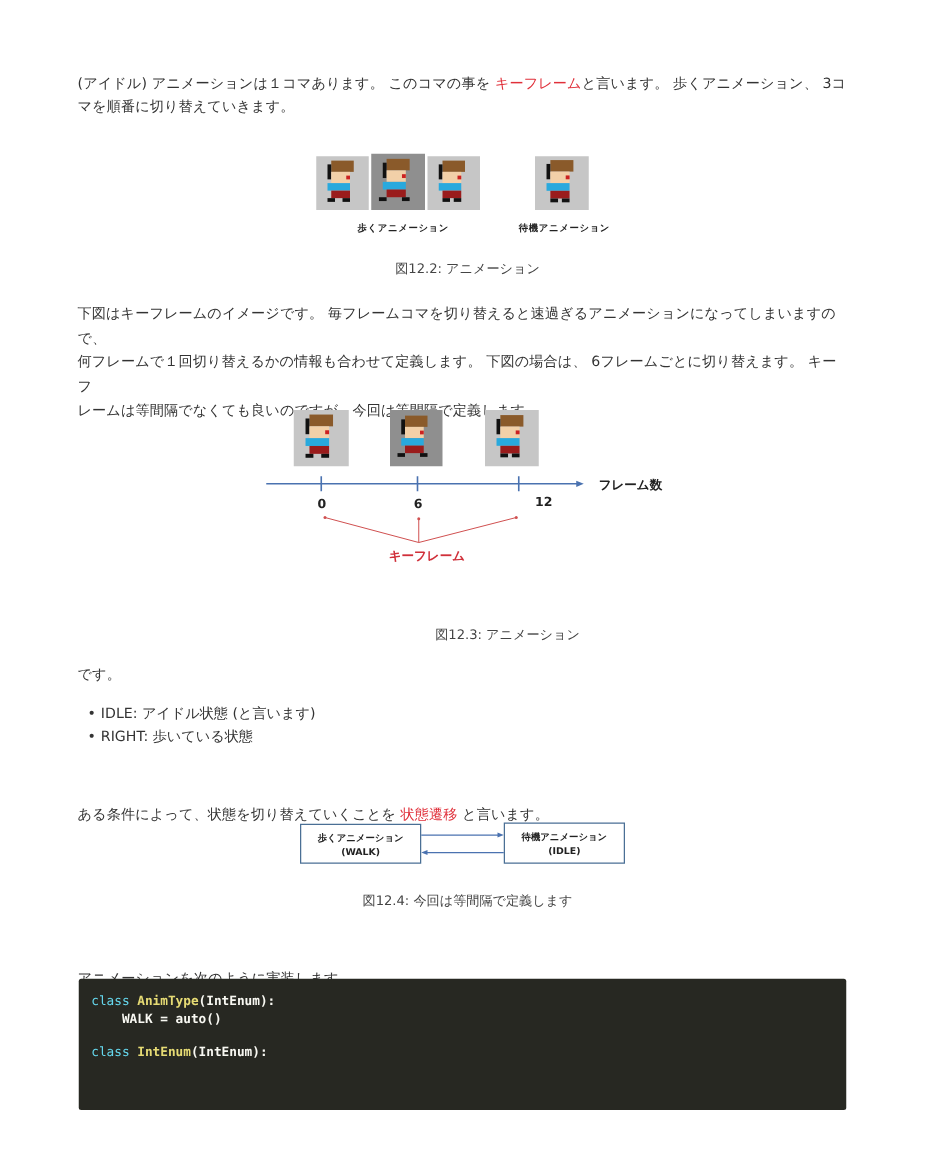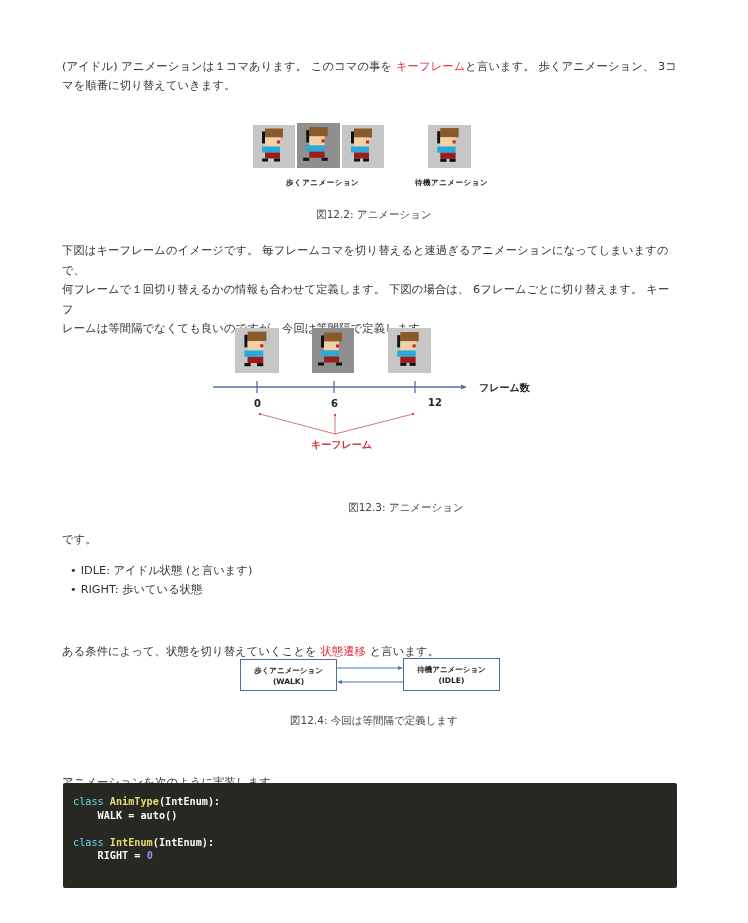--- a/index.html
+++ b/index.html
@@ -209,14 +209,13 @@
   <div class="caption" style="top:714px;">図12.4: 今回は等間隔で定義します</div>
 </div>
 
 <p class="p" style="top:773px;">アニメーションを次のように実装します。</p>
 
 <div class="code">
   <div class="line"><span class="kw">class</span> <span class="cls">AnimType</span><span>(IntEnum):</span></div>
   <div class="line"><span>    </span><span>WALK = auto()</span></div>
   <div class="line"></div>
   <div class="line"><span class="kw">class</span> <span class="cls">IntEnum</span><span>(IntEnum):</span></div>
-  <div class="line"><span>    </span><span>RIGHT = </span><span class="num">0</span></div>
 </div>
 
 </body></html>

